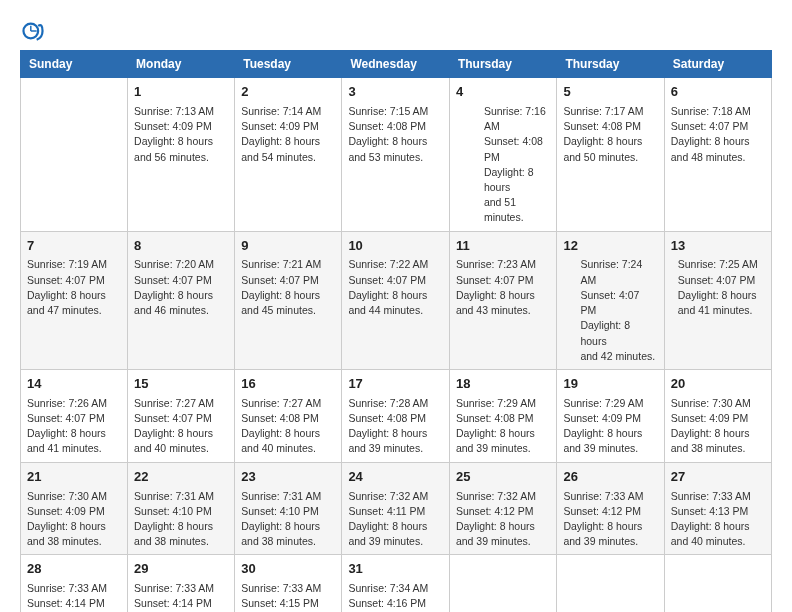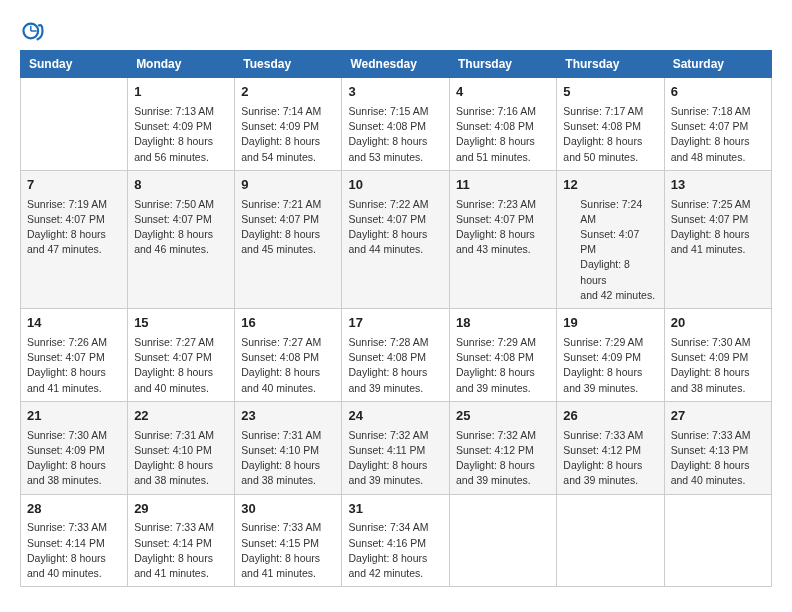--- a/index.html
+++ b/index.html
@@ -141,21 +141,21 @@
         </td>
         <td>
           <span class="day-number">3</span>
           <div class="day-info" style="white-space: pre-line;">Sunrise: 7:15 AM
 Sunset: 4:08 PM
 Daylight: 8 hours
 and 53 minutes.</div>
         </td>
         <td>
           <span class="day-number">4</span>
-          <div class="day-info" style="white-space: pre-line;">Sunrise: 7:16 AM
+          <div class="day-info" style="white-space: pre-line; margin-left: 28px;">Sunrise: 7:16 AM
 Sunset: 4:08 PM
 Daylight: 8 hours
 and 51 minutes.</div>
         </td>
         <td>
           <span class="day-number">5</span>
           <div class="day-info" style="white-space: pre-line;">Sunrise: 7:17 AM
 Sunset: 4:08 PM
 Daylight: 8 hours
 and 50 minutes.</div>
@@ -171,21 +171,21 @@
       <tr>
         <td>
           <span class="day-number">7</span>
           <div class="day-info" style="white-space: pre-line;">Sunrise: 7:19 AM
 Sunset: 4:07 PM
 Daylight: 8 hours
 and 47 minutes.</div>
         </td>
         <td>
           <span class="day-number">8</span>
-          <div class="day-info" style="white-space: pre-line;">Sunrise: 7:50 AM
+          <div class="day-info" style="white-space: pre-line;">Sunrise: 7:20 AM
 Sunset: 4:07 PM
 Daylight: 8 hours
 and 46 minutes.</div>
         </td>
         <td>
           <span class="day-number">9</span>
           <div class="day-info" style="white-space: pre-line;">Sunrise: 7:21 AM
 Sunset: 4:07 PM
 Daylight: 8 hours
 and 45 minutes.</div>
@@ -206,21 +206,21 @@
         </td>
         <td>
           <span class="day-number">12</span>
           <div class="day-info" style="white-space: pre-line; margin-left: 17px;">Sunrise: 7:24 AM
 Sunset: 4:07 PM
 Daylight: 8 hours
 and 42 minutes.</div>
         </td>
         <td>
           <span class="day-number">13</span>
-          <div class="day-info" style="white-space: pre-line;">Sunrise: 7:25 AM
+          <div class="day-info" style="white-space: pre-line; margin-left: 7px;">Sunrise: 7:25 AM
 Sunset: 4:07 PM
 Daylight: 8 hours
 and 41 minutes.</div>
         </td>
       </tr>
       <tr>
         <td>
           <span class="day-number">14</span>
           <div class="day-info" style="white-space: pre-line;">Sunrise: 7:26 AM
 Sunset: 4:07 PM

